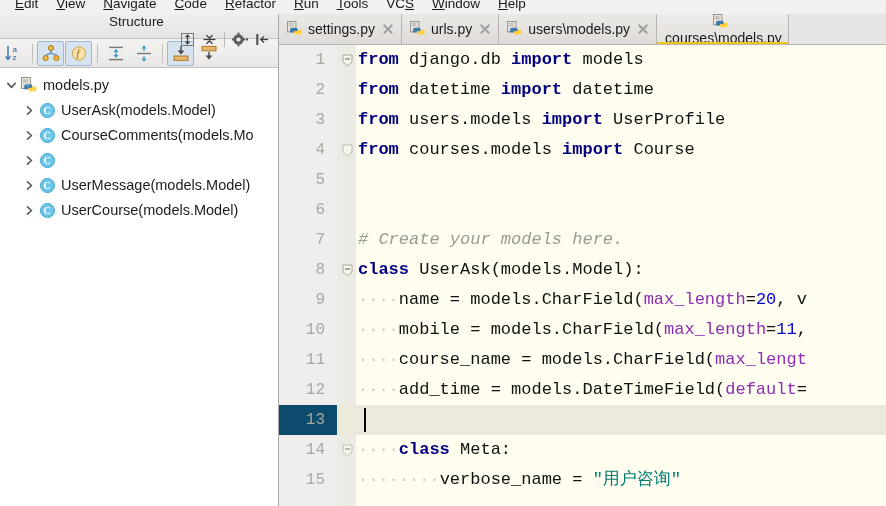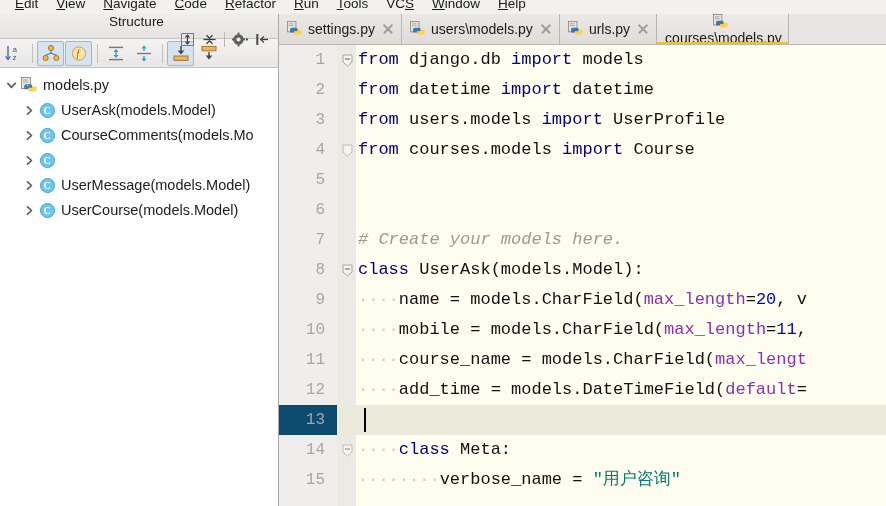--- a/index.html
+++ b/index.html
@@ -220,21 +220,21 @@
     display: flex; align-items: center; justify-content: center;
   }
   .code-txt {
     position: absolute; left: 79px; top: 0;
     height: 30px; line-height: 30px;
     font-family: "Liberation Mono", monospace;
     font-size: 17px;
     color: #111111;
     white-space: pre;
   }
-  .kw   { color: #000080; font-weight: normal; }
+  .kw   { color: #000080; font-weight: bold; }
   .cmt  { color: #9a9a94; font-style: italic; }
   .kwarg{ color: #8c2fb5; }
   .num  { color: #0000cf; text-align: center; }
   .str  { color: #007d6e; }
   .dots { color: #cfccc2; }
 
   .caret {
     position: absolute;
     left: 85px; top: 3px;
     width: 2px; height: 24px;
@@ -465,34 +465,34 @@
 
       <div class="tab">
         <span class="tab-icon">
           <svg width="16" height="16" viewBox="0 0 17 17">
             <rect x="0.5" y="0.5" width="9" height="11" fill="#e8e4dc" stroke="#8e8a82" stroke-width="0.9"></rect>
             <path d="M2 3 h5 M2 5 h5" stroke="#9b97a0" stroke-width="0.8"></path>
             <path d="M5.2 7.2 h4.2 a2 2 0 0 1 2 2 v2 h-4 v1 h-4.2 v-3 a2 2 0 0 1 2-2 z" fill="#3d7aab"></path>
             <path d="M11.4 9.4 h4.1 v3 a2 2 0 0 1 -2 2 h-4.1 a2 2 0 0 1 -2 -2 v-1.6 h4 z" fill="#ffd23f"></path>
           </svg>
         </span>
-        <span class="tab-label">users\models.py</span>
+        <span class="tab-label">urls.py</span>
         <span class="tab-close"></span>
       </div>
 
       <div class="tab">
         <span class="tab-icon">
           <svg width="16" height="16" viewBox="0 0 17 17">
             <rect x="0.5" y="0.5" width="9" height="11" fill="#e8e4dc" stroke="#8e8a82" stroke-width="0.9"></rect>
             <path d="M2 3 h5 M2 5 h5" stroke="#9b97a0" stroke-width="0.8"></path>
             <path d="M5.2 7.2 h4.2 a2 2 0 0 1 2 2 v2 h-4 v1 h-4.2 v-3 a2 2 0 0 1 2-2 z" fill="#3d7aab"></path>
             <path d="M11.4 9.4 h4.1 v3 a2 2 0 0 1 -2 2 h-4.1 a2 2 0 0 1 -2 -2 v-1.6 h4 z" fill="#ffd23f"></path>
           </svg>
         </span>
-        <span class="tab-label">urls.py</span>
+        <span class="tab-label">users\models.py</span>
         <span class="tab-close"></span>
       </div>
 
       <div class="tab active">
         <span class="tab-icon">
           <svg width="16" height="16" viewBox="0 0 17 17">
             <rect x="0.5" y="0.5" width="9" height="11" fill="#e8e4dc" stroke="#8e8a82" stroke-width="0.9"></rect>
             <path d="M2 3 h5 M2 5 h5" stroke="#9b97a0" stroke-width="0.8"></path>
             <path d="M5.2 7.2 h4.2 a2 2 0 0 1 2 2 v2 h-4 v1 h-4.2 v-3 a2 2 0 0 1 2-2 z" fill="#3d7aab"></path>
             <path d="M11.4 9.4 h4.1 v3 a2 2 0 0 1 -2 2 h-4.1 a2 2 0 0 1 -2 -2 v-1.6 h4 z" fill="#ffd23f"></path>

